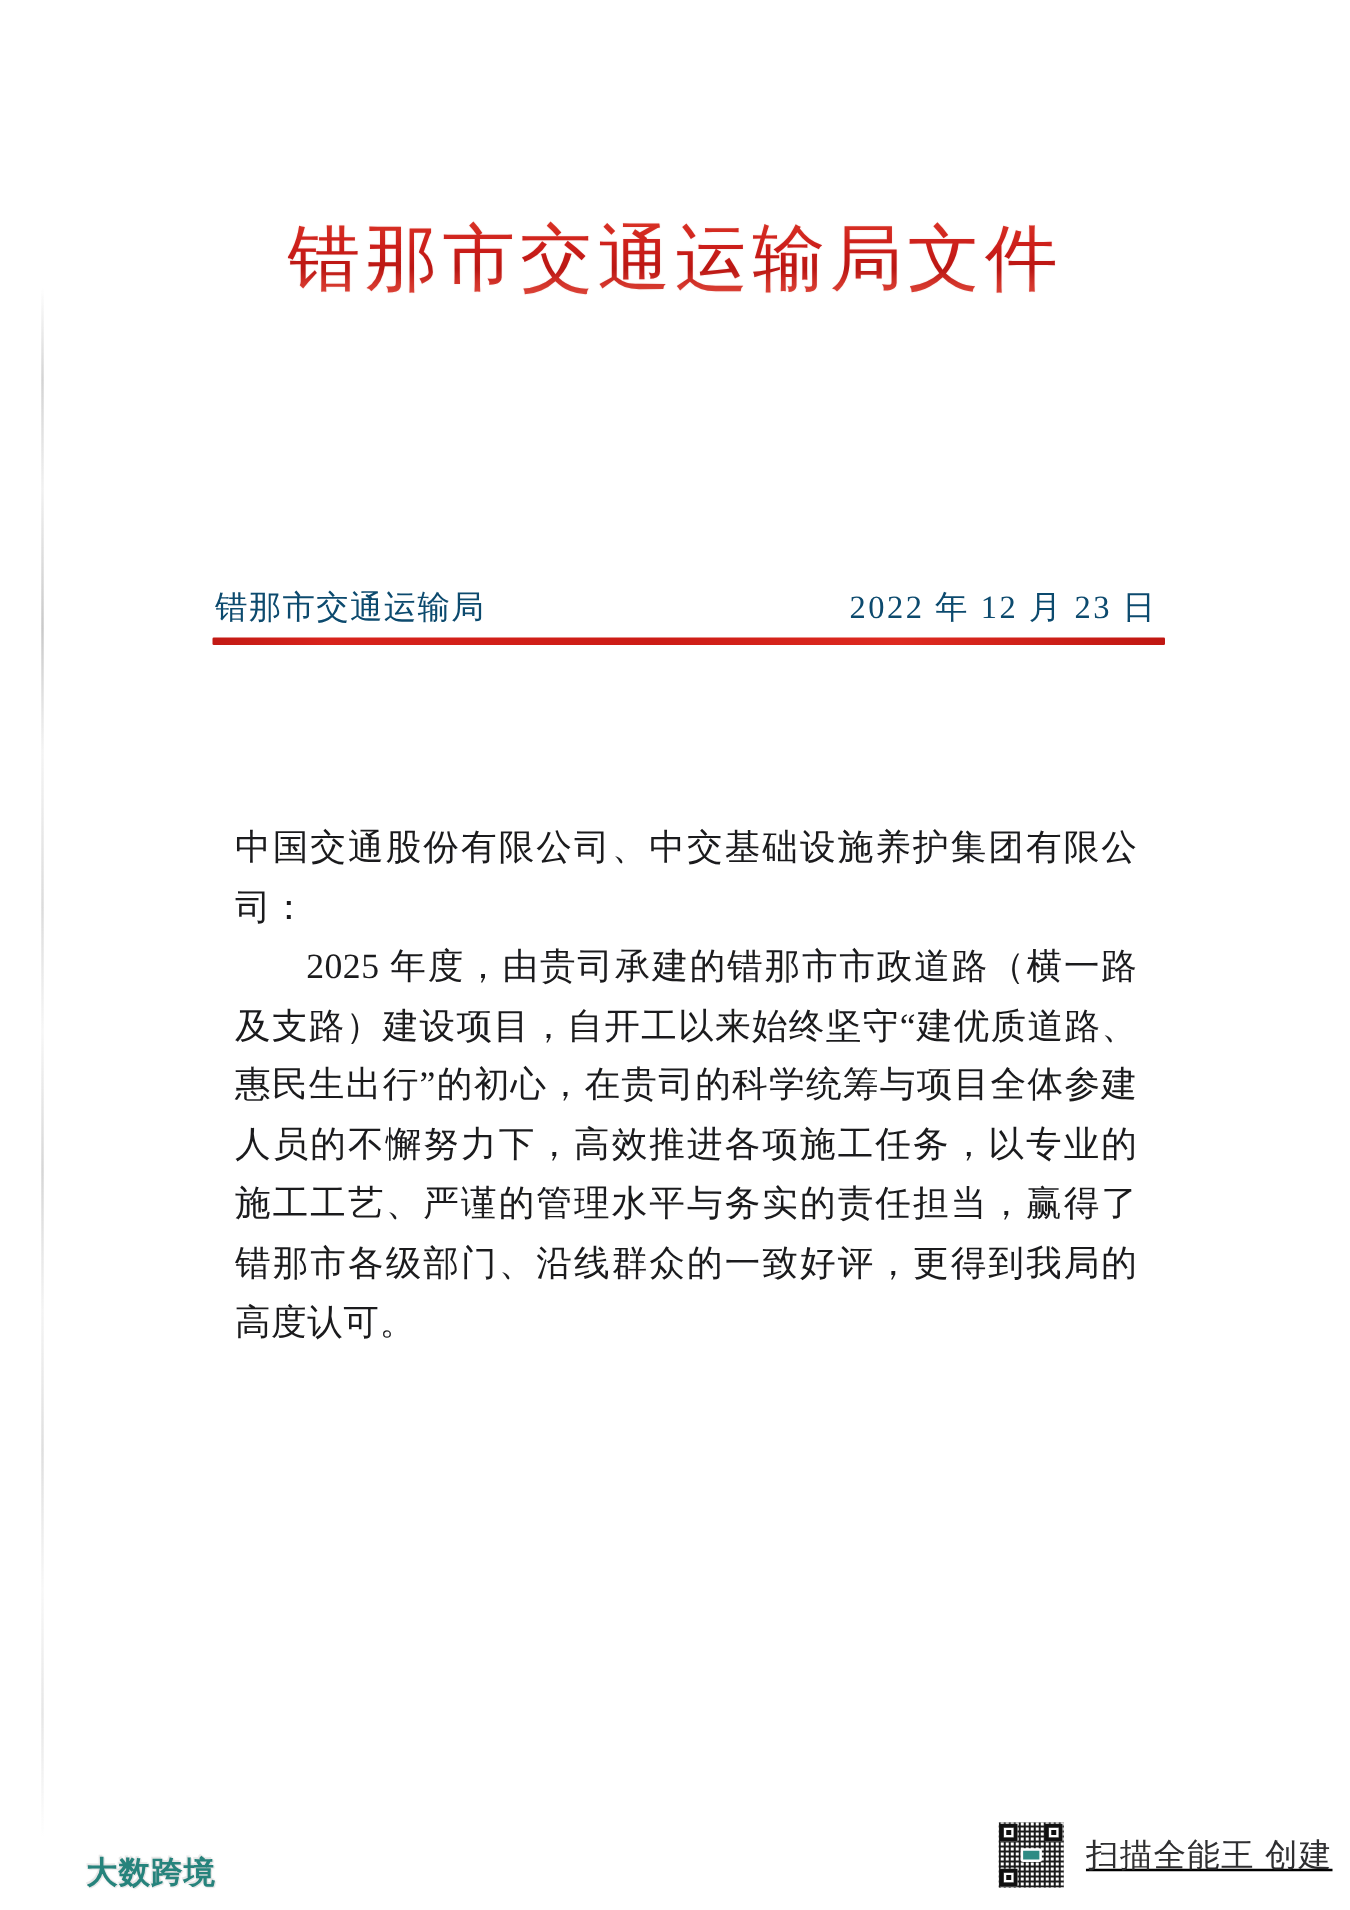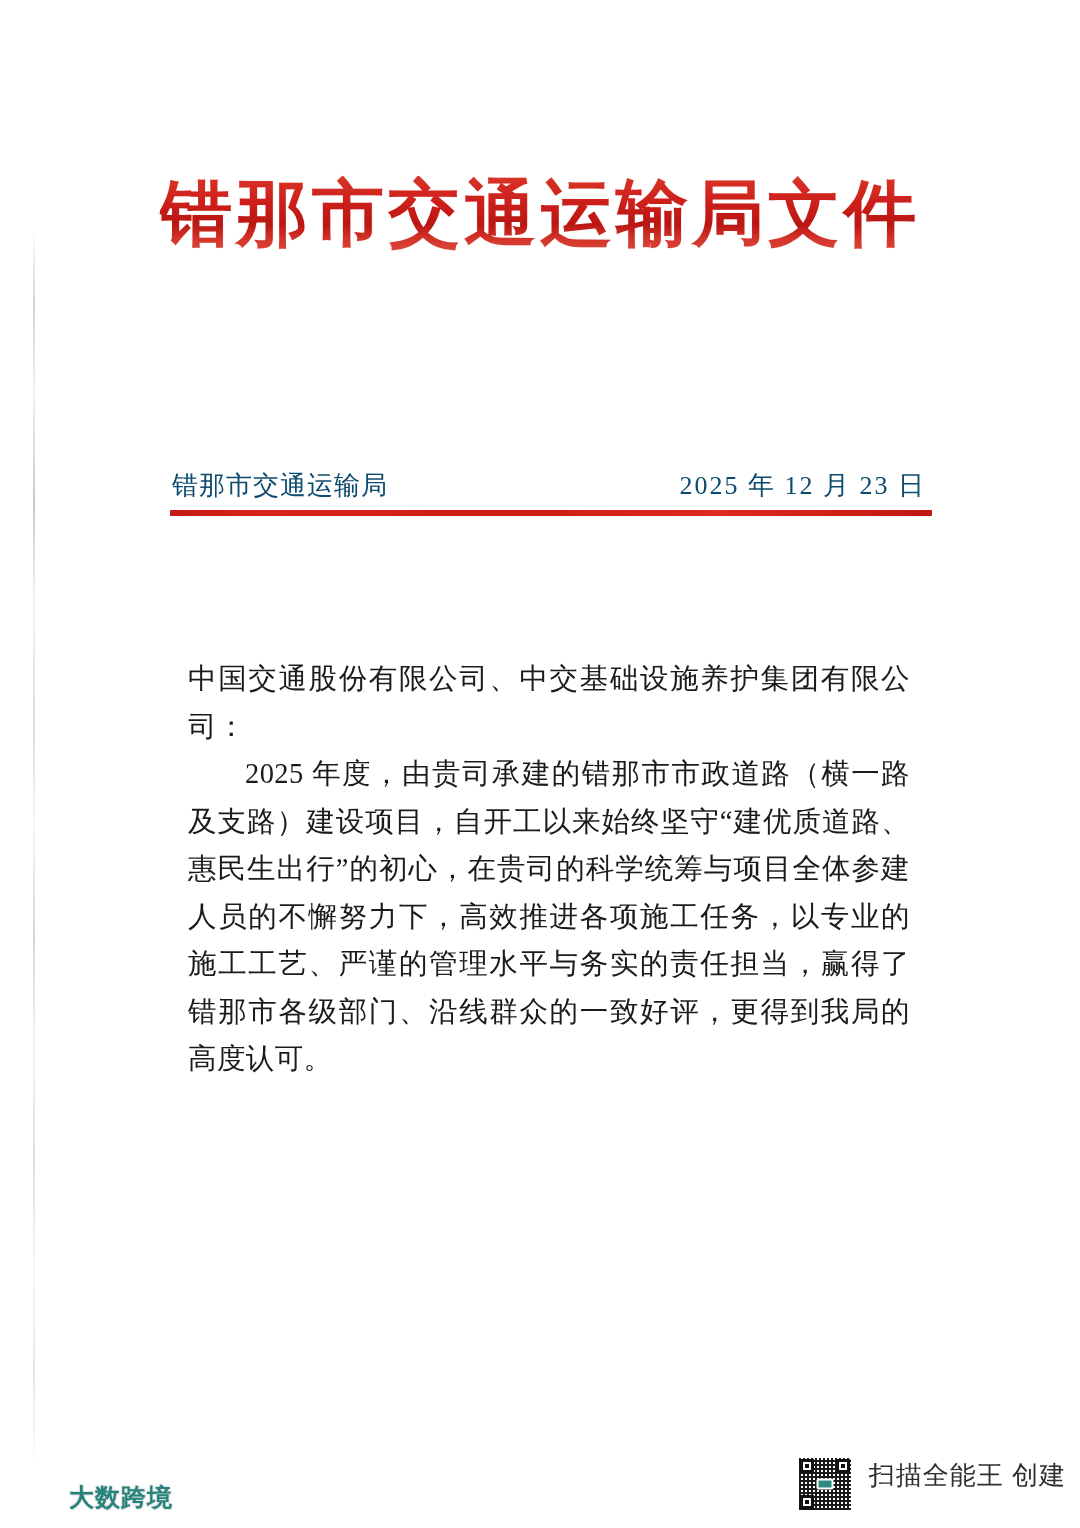--- a/index.html
+++ b/index.html
@@ -50,22 +50,22 @@
     position: absolute;
     left: 0;
     top: 176px;
     width: 1080px;
     text-align: center;
   }
 
   .masthead-title {
     display: inline-block;
     font-family: "Liberation Serif", "DejaVu Serif", serif;
-    font-weight: 700;
-    font-size: 72px;
+    font-weight: 400;
+    font-size: 58px;
     line-height: 1.08;
     letter-spacing: 4px;
     color: #cf1a18;
     background: linear-gradient(180deg,
         #e23b2c 0%,
         #d11f1c 34%,
         #b81412 62%,
         #d93a30 80%,
         #e8584a 100%);
     -webkit-background-clip: text;
@@ -169,22 +169,23 @@
        0 0 2px rgba(200,200,200,0.75),
        1px 1px 0 rgba(215,215,215,0.55),
       -1px -1px 0 rgba(215,215,215,0.55);
   }
 
   .scanner-watermark {
     position: absolute;
     right: 14px;
     bottom: 18px;
     display: flex;
-    align-items: flex-start;
+    align-items: center;
     gap: 18px;
+    text-decoration: underline;
   }
 
   .qr {
     width: 52px;
     height: 52px;
     position: relative;
     background-color: #ffffff;
     background-image:
       repeating-linear-gradient(90deg, #1b1b1b 0 2px, transparent 2px 4px),
       repeating-linear-gradient(0deg, #1b1b1b 0 2px, transparent 2px 4px);
@@ -232,21 +233,21 @@
 <div class="page">
 
   <div class="scan-streak"></div>
 
   <div class="masthead">
     <div class="masthead-title">错那市交通运输局文件</div>
   </div>
 
   <div class="issuer-row">
     <span class="issuer-name">错那市交通运输局</span>
-    <span class="issue-date">2025 年 12 月 23 日</span>
+    <span class="issue-date">2022 年 12 月 23 日</span>
   </div>
 
   <div class="red-rule"></div>
 
 
   <div class="body-text">
     <p>中国交通股份有限公司、中交基础设施养护集团有限公司：</p>
     <p class="indent">2025 年度，由贵司承建的错那市市政道路（横一路及支路）建设项目，自开工以来始终坚守“建优质道路、惠民生出行”的初心，在贵司的科学统筹与项目全体参建人员的不懈努力下，高效推进各项施工任务，以专业的施工工艺、严谨的管理水平与务实的责任担当，赢得了错那市各级部门、沿线群众的一致好评，更得到我局的高度认可。</p>
   </div>
 

